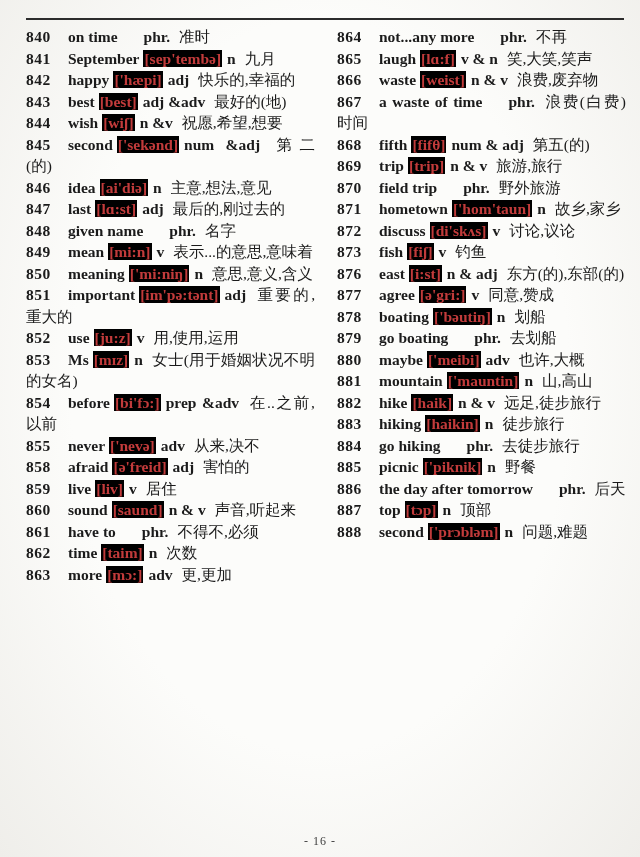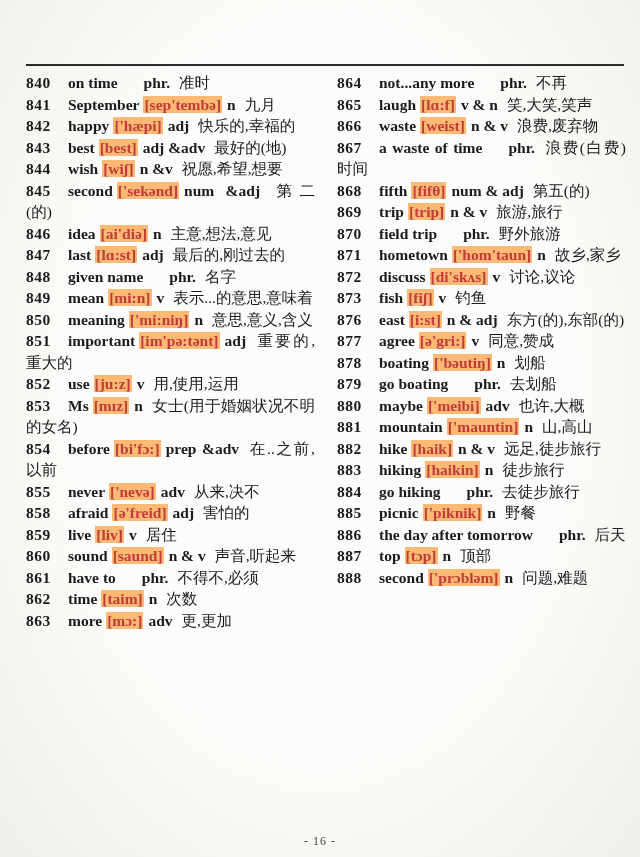--- a/index.html
+++ b/index.html
@@ -2,21 +2,21 @@
 <html><head>
 <meta charset="utf-8">
 <style>
   * { margin: 0; padding: 0; box-sizing: border-box; }
   html, body { width: 640px; height: 857px; overflow: hidden; }
   body {
     font-family: "Liberation Serif", "DejaVu Serif", serif;
     background: radial-gradient(ellipse at 50% 45%, #fcfcfa 55%, #efeeea 100%);
     color: #1b1b1b;
   }
-  .page { width: 640px; height: 857px; position: relative; padding-top: 64px; }
+  .page { width: 640px; height: 857px; position: relative; padding-top: 18px; }
   .topline {
     height: 0; border-top: 2px solid #2c2c2c;
     margin: 0 16px 4px 26px;
   }
   .columns {
     display: flex;
     padding: 2px 14px 0 26px;
     gap: 22px;
   }
   .col { width: 289px; }
@@ -29,21 +29,21 @@
   .num {
     font-weight: bold;
     display: inline-block;
     min-width: 42px;
     letter-spacing: 0.5px;
   }
   .word { font-weight: bold; }
   .phon {
     font-weight: bold;
     color: #c23b3b;
-    background: #fdba74;
+    background: #000000;
     padding: 0 1px;
     margin-left: 4px;
   }
   .pos { font-weight: bold; margin-left: 5px; }
   .pos.wide { margin-left: 26px; }
   .cn { margin-left: 9px; }
   .footer {
     position: absolute;
     bottom: 8px; left: 0; right: 0;
     text-align: center;

